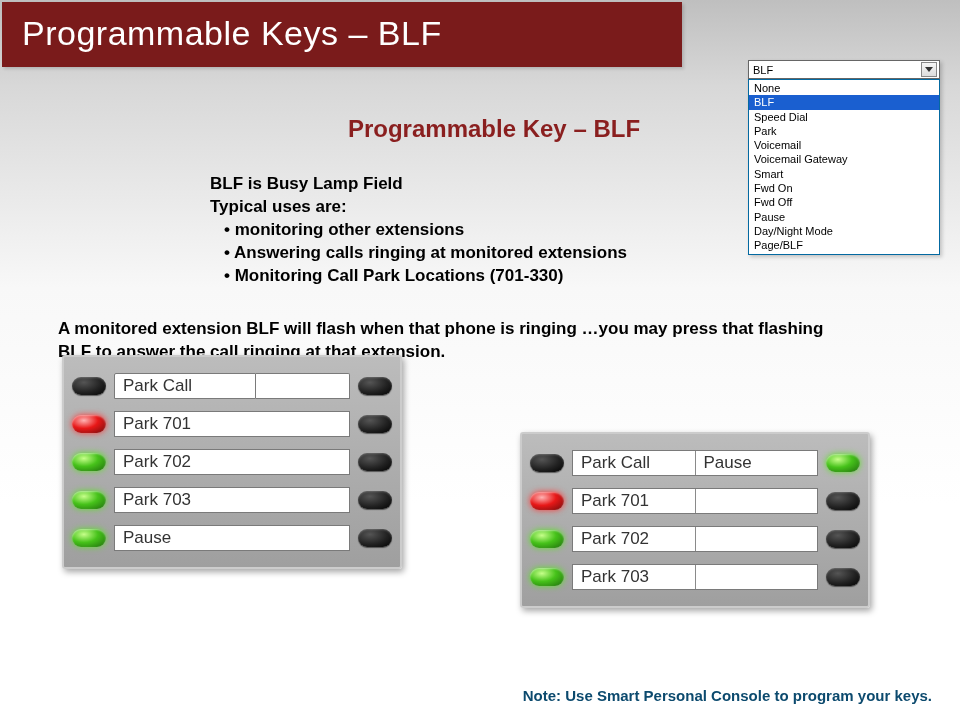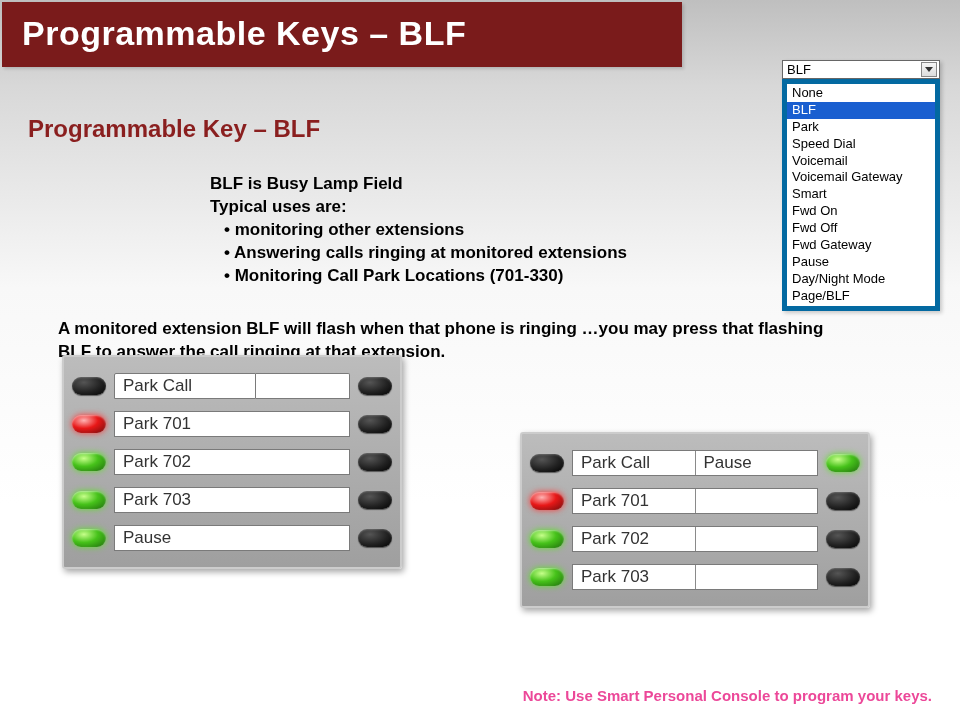--- a/index.html
+++ b/index.html
@@ -8,33 +8,34 @@
     height: 720px;
     font-family: Arial, Helvetica, sans-serif;
     background: linear-gradient(to bottom, #bfbfbf 0%, #d8d8d8 12%, #f8f8f8 40%, #ffffff 70%);
     position: relative;
     overflow: hidden;
   }
   .title-bar {
     background: #7a1b1b;
     color: #fff;
     font-size: 34px;
-    font-weight: 700;
+    font-weight: 400;
     padding: 12px 20px 14px 20px;
     letter-spacing: 0.5px;
     width: 680px;
     margin-left: 2px;
     margin-top: 2px;
     box-shadow: 2px 2px 3px rgba(0,0,0,0.15);
   }
   .subtitle {
     color: #8a1f1f;
     font-size: 24px;
     font-weight: bold;
     margin: 48px 0 0 28px;
+    text-align: center;
   }
   .body-block {
     margin: 30px 0 0 210px;
     font-size: 17px;
     font-weight: bold;
     color: #000000;
     line-height: 1.35;
     max-width: 520px;
   }
   .body-block ul { margin-left: 0; padding-left: 0; list-style: none; }
@@ -44,35 +45,35 @@
     font-size: 17px;
     font-weight: bold;
     color: #000;
     margin: 30px 0 0 58px;
     max-width: 800px;
     line-height: 1.35;
   }
   .note {
     font-size: 15px;
     font-weight: bold;
-    color: #ec4899;
+    color: #0c4a6e;
     position: absolute;
     right: 28px;
     bottom: 16px;
   }
 
   
   .dropdown-box {
     position: absolute;
     top: 60px;
     right: 20px;
-    width: 158px;
+    width: 192px;
     background: #fff;
     font-family: "Tahoma", Arial, sans-serif;
-    font-size: 13px;
+    font-size: 11px;
     box-shadow: 2px 2px 4px rgba(0,0,0,0.2);
   }
   .dd-select {
     border: 1px solid #666;
     background: #fff;
     display: flex;
     align-items: center;
     justify-content: space-between;
     padding: 1px 2px 1px 4px;
     margin-bottom: 0;
@@ -83,21 +84,21 @@
     border: 1px solid #888;
     display: flex; align-items: center; justify-content: center;
   }
   .dd-select .arrow-btn::after {
     content: "";
     border-left: 4px solid transparent;
     border-right: 4px solid transparent;
     border-top: 5px solid #333;
   }
   .dd-list {
-    border: 5px solid #0369a1;
+    border: 1px solid #0369a1;
     background: #fff;
     padding: 1px 0;
   }
   .dd-item {
     padding: 0 5px;
     white-space: nowrap;
     line-height: 1.3;
   }
   .dd-item.selected {
     background: #1a5fd0;
@@ -198,28 +199,27 @@
 </div>
 
 <div class="dropdown-box">
   <div class="dd-select">
     <span>BLF</span>
     <span class="arrow-btn"></span>
   </div>
   <div class="dd-list" id="dd-list">
       <div class="dd-item">None</div>
       <div class="dd-item selected">BLF</div>
+      <div class="dd-item">Speed Dial</div>
       <div class="dd-item">Park</div>
-      <div class="dd-item">Speed Dial</div>
       <div class="dd-item">Voicemail</div>
       <div class="dd-item">Voicemail Gateway</div>
       <div class="dd-item">Smart</div>
       <div class="dd-item">Fwd On</div>
       <div class="dd-item">Fwd Off</div>
-      <div class="dd-item">Fwd Gateway</div>
       <div class="dd-item">Pause</div>
       <div class="dd-item">Day/Night Mode</div>
       <div class="dd-item">Page/BLF</div>
     </div>
 </div>
 
 <div class="panel panel1">
   <div class="row">
     <span class="lamp" id="p1r0l"></span>
     <div class="topnotch">

